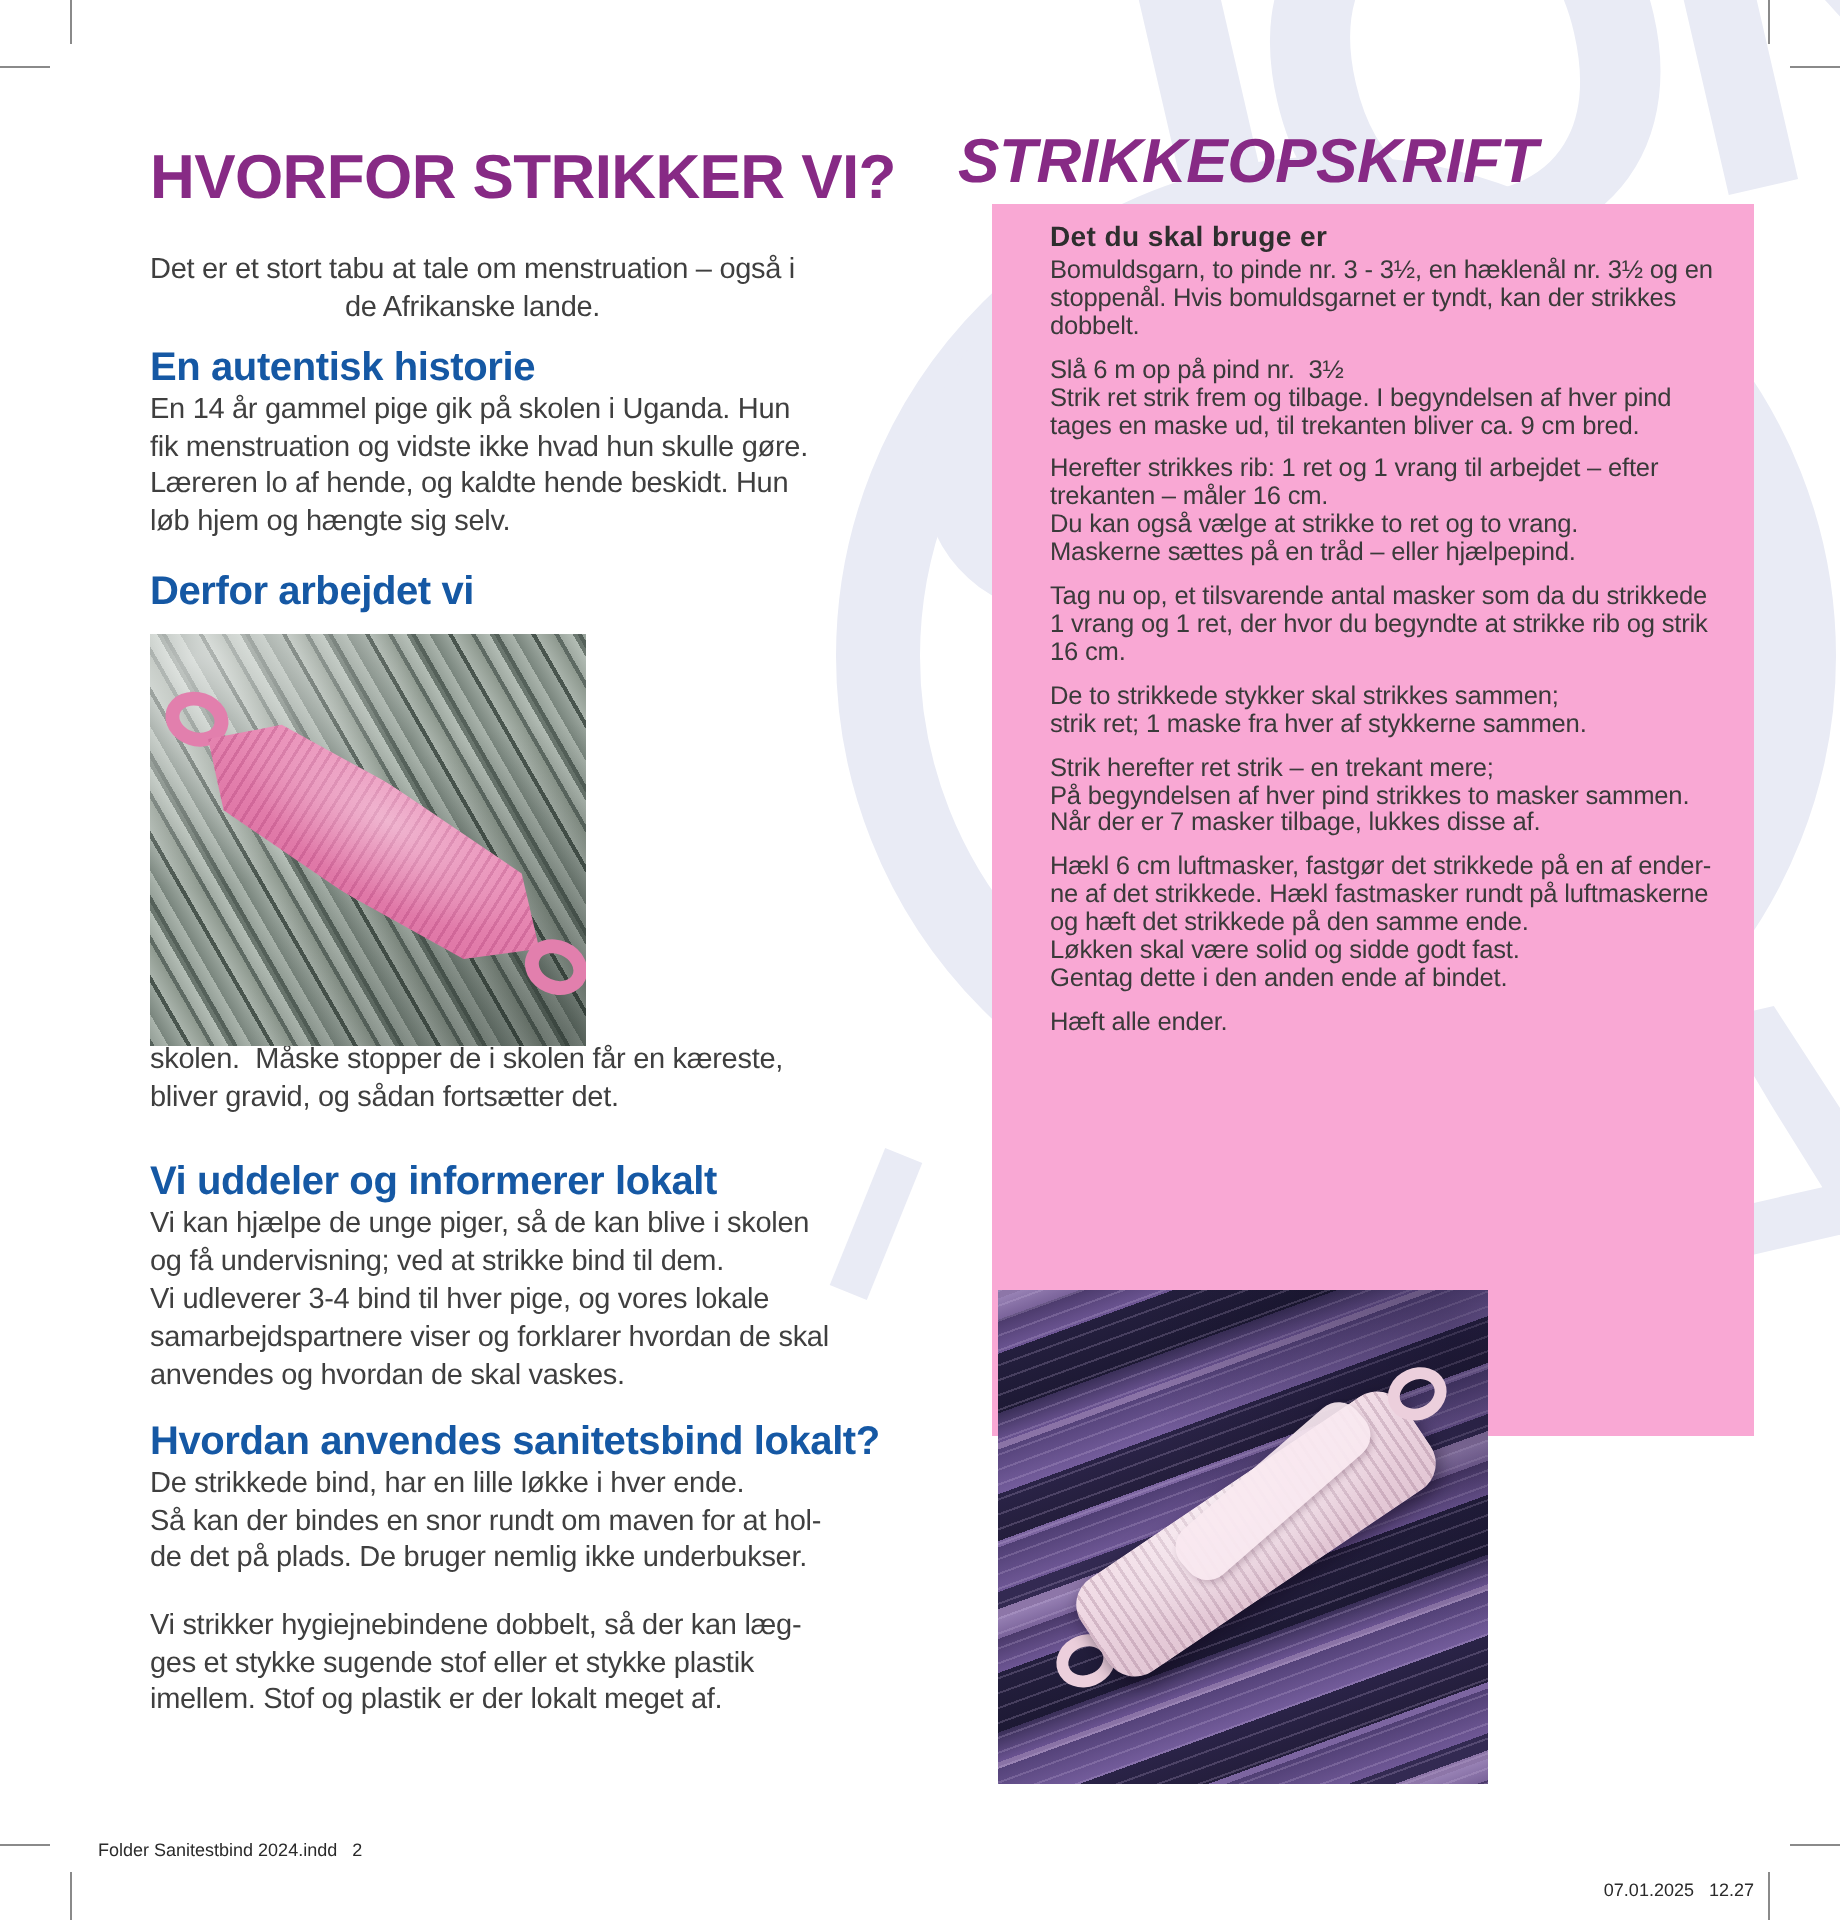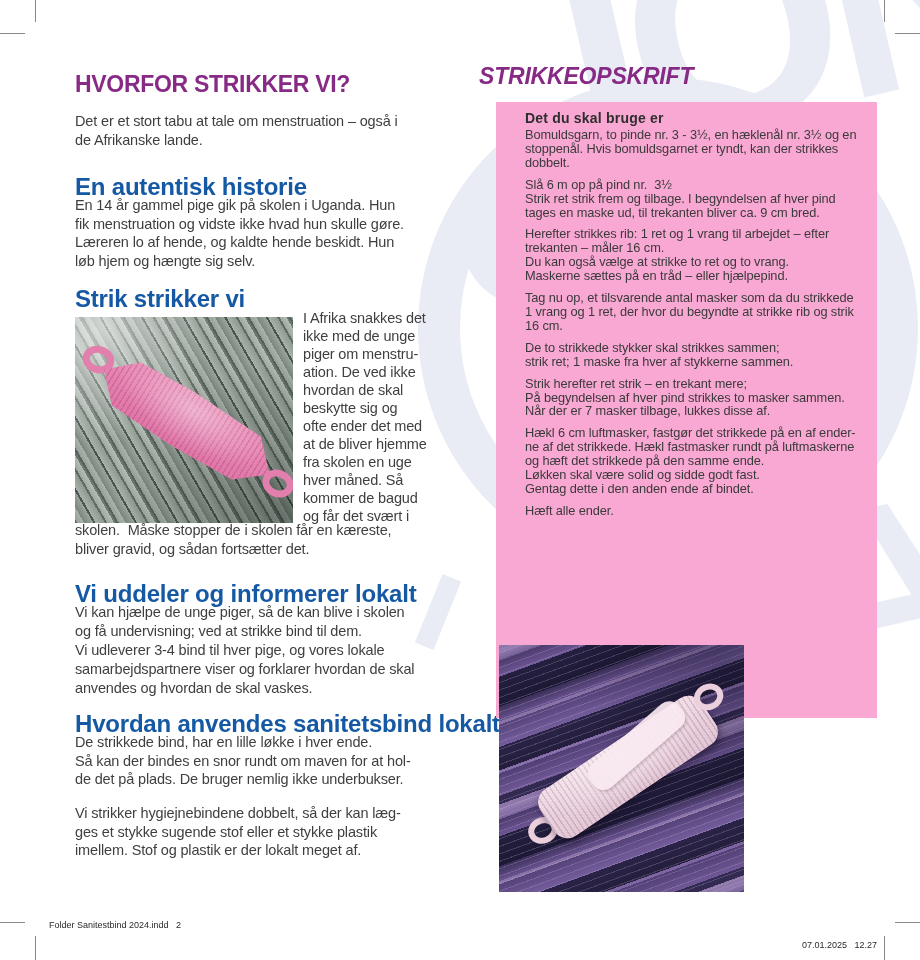--- a/index.html
+++ b/index.html
@@ -12,22 +12,22 @@
            transform:rotate(-13deg);transform-origin:left top;}
   .wm-ring{left:418px;top:78px;width:500px;height:500px;border:42px solid #e9ebf5;
            border-radius:50%;box-sizing:border-box;}
   .wm-a{left:802px;top:452px;font-size:232px;font-weight:bold;transform:rotate(-13deg);}
   .wm-blob1{left:470px;top:118px;width:128px;height:188px;background:#e9ebf5;
             border-radius:55% 45% 45% 55% / 60% 40% 60% 40%;transform:rotate(24deg);}
   .wm-blob2{left:556px;top:326px;width:152px;height:128px;background:#e9ebf5;
             border-radius:50% 50% 45% 55% / 55% 45% 55% 45%;transform:rotate(-12deg);}
   .wm-bar{left:428px;top:575px;width:20px;height:74px;background:#e9ebf5;transform:rotate(22deg);}
   
-  .h1{font-size:23px;font-weight:bold;color:#872a85;letter-spacing:-0.3px;z-index:1;}
-  .h2{font-size:24px;font-weight:bold;color:#1558a4;letter-spacing:-0.2px;z-index:1;}
+  .h1{font-size:31px;font-weight:bold;color:#872a85;letter-spacing:-0.3px;z-index:1;}
+  .h2{font-size:20px;font-weight:bold;color:#1558a4;letter-spacing:-0.2px;z-index:1;}
   .body-p{font-size:14.5px;line-height:18.5px;white-space:pre-wrap;letter-spacing:-0.15px;z-index:1;}
   .wrap-p{font-size:14.5px;line-height:18px;white-space:pre-wrap;letter-spacing:-0.15px;z-index:1;}
   
   .box{left:496px;top:102px;width:381px;height:616px;background:#f9a8d4;z-index:1;
        padding:8px 15px 0 29px;box-sizing:border-box;}
   .bx-h{font-size:14px;font-weight:bold;color:#2e2e2e;letter-spacing:0.2px;margin:0 0 2px 0;}
   .bx-p{font-size:12.8px;line-height:13.9px;color:#3a3a3a;white-space:pre-wrap;
         letter-spacing:-0.1px;margin:0 0 8px 0;}
   .bx-h2{font-size:13.5px;font-weight:bold;color:#2e2e2e;margin:0;line-height:14px;}
   
@@ -94,51 +94,39 @@
 <div class="page">
 
   <div class="abs wm wm-word">IONS</div>
   <div class="abs wm-ring"></div>
   <div class="abs wm-blob1"></div>
   <div class="abs wm-blob2"></div>
   <div class="abs wm-bar"></div>
   <div class="abs wm wm-a">A</div>
 
   <div class="abs h1" style="left:75px;top:71px;">HVORFOR STRIKKER VI?</div>
-  <div class="abs body-p" style="left:75px;top:112px;">Det er et stort tabu at tale om menstruation – også i
+  <div class="abs body-p" style="left:75px;top:126px;text-align:center;">Det er et stort tabu at tale om menstruation – også i
 de Afrikanske lande.</div>
 
   <div class="abs h2" style="left:75px;top:173px;">En autentisk historie</div>
   <div class="abs body-p" style="left:75px;top:196px;">En 14 år gammel pige gik på skolen i Uganda. Hun
 fik menstruation og vidste ikke hvad hun skulle gøre.
 Læreren lo af hende, og kaldte hende beskidt. Hun
 løb hjem og hængte sig selv.</div>
 
-  <div class="abs h2" style="left:75px;top:285px;">Strik strikker vi</div>
+  <div class="abs h2" style="left:75px;top:285px;">Derfor arbejdet vi</div>
 
   <div class="abs photo1">
     <div class="abs pad1-group">
       <div class="abs loop loop1-l"></div>
       <div class="abs pad1"></div>
       <div class="abs loop loop1-r"></div>
     </div>
   </div>
 
-  <div class="abs wrap-p" style="left:303px;top:309px;width:158px;">I Afrika snakkes det
-ikke med de unge
-piger om menstru-
-ation. De ved ikke
-hvordan de skal
-beskytte sig og
-ofte ender det med
-at de bliver hjemme
-fra skolen en uge
-hver måned. Så
-kommer de bagud
-og får det svært i</div>
   <div class="abs body-p" style="left:75px;top:521px;">skolen.  Måske stopper de i skolen får en kæreste,
 bliver gravid, og sådan fortsætter det.</div>
 
   <div class="abs h2" style="left:75px;top:580px;">Vi uddeler og informerer lokalt</div>
   <div class="abs body-p" style="left:75px;top:603px;line-height:19px;">Vi kan hjælpe de unge piger, så de kan blive i skolen
 og få undervisning; ved at strikke bind til dem.
 Vi udleverer 3-4 bind til hver pige, og vores lokale
 samarbejdspartnere viser og forklarer hvordan de skal
 anvendes og hvordan de skal vaskes.</div>
 

